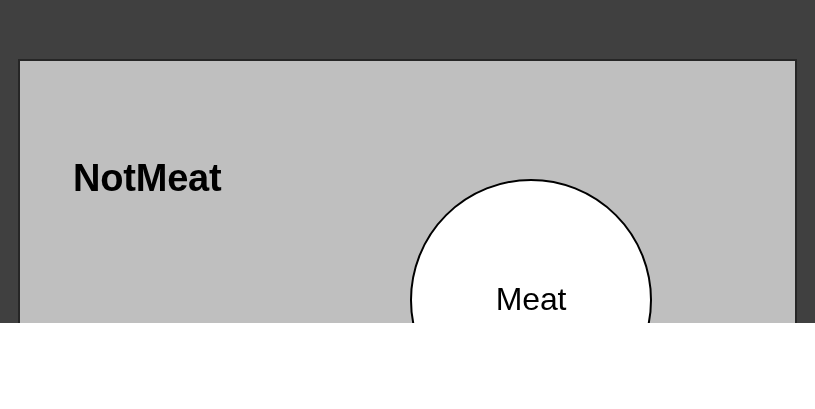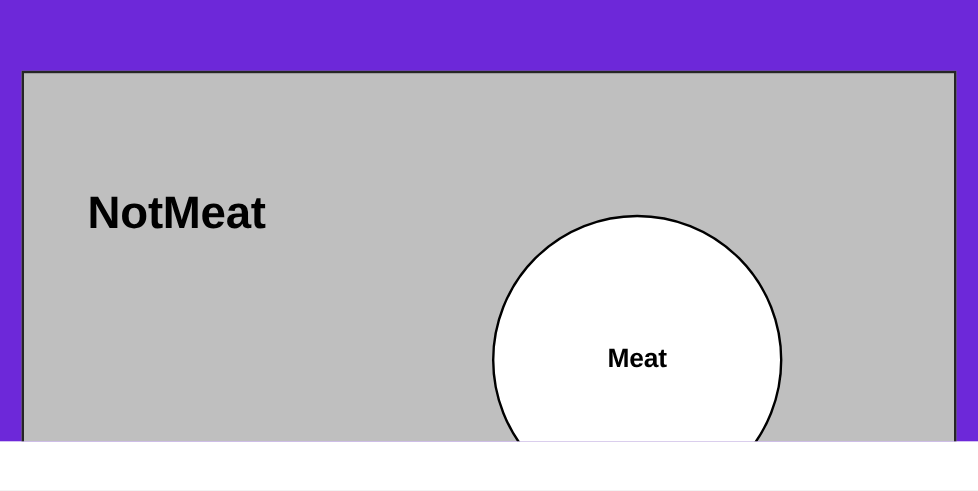--- a/index.html
+++ b/index.html
@@ -6,22 +6,22 @@
     margin: 0;
     padding: 0;
     background: #ffffff;
   }
   body {
     font-family: "Liberation Sans", sans-serif;
   }
   #canvas {
     position: relative;
     width: 815px;
-    height: 368px;
-    background: #6d28d9;
+    height: 323px;
+    background: #404040;
     overflow: hidden;
   }
   
   #universe-rect {
     position: absolute;
     left: 18px;
     top: 59px;
     width: 779px;
     height: 337px;
     box-sizing: border-box;
@@ -48,22 +48,22 @@
     height: 242px;
     box-sizing: border-box;
     background: #ffffff;
     border: 2px solid #000000;
     border-radius: 50%;
     display: flex;
     align-items: center;
     justify-content: center;
   }
   #subset-label {
-    font-size: 22px;
-    font-weight: bold;
+    font-size: 32px;
+    font-weight: normal;
     color: #000000;
     line-height: 1;
     letter-spacing: -0.2px;
     white-space: nowrap;
     transform: translateY(-1px);
   }
 </style>
 </head>
 <body>
 

